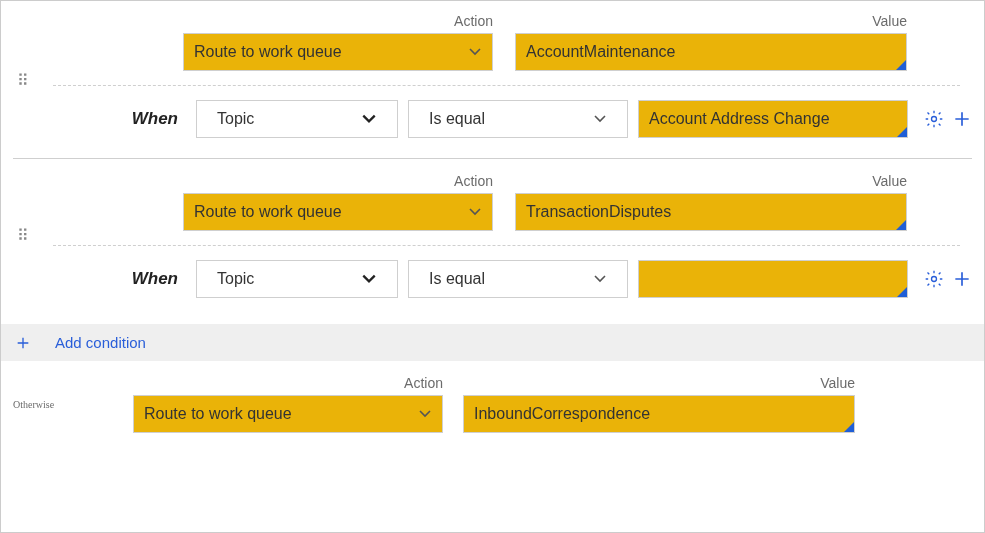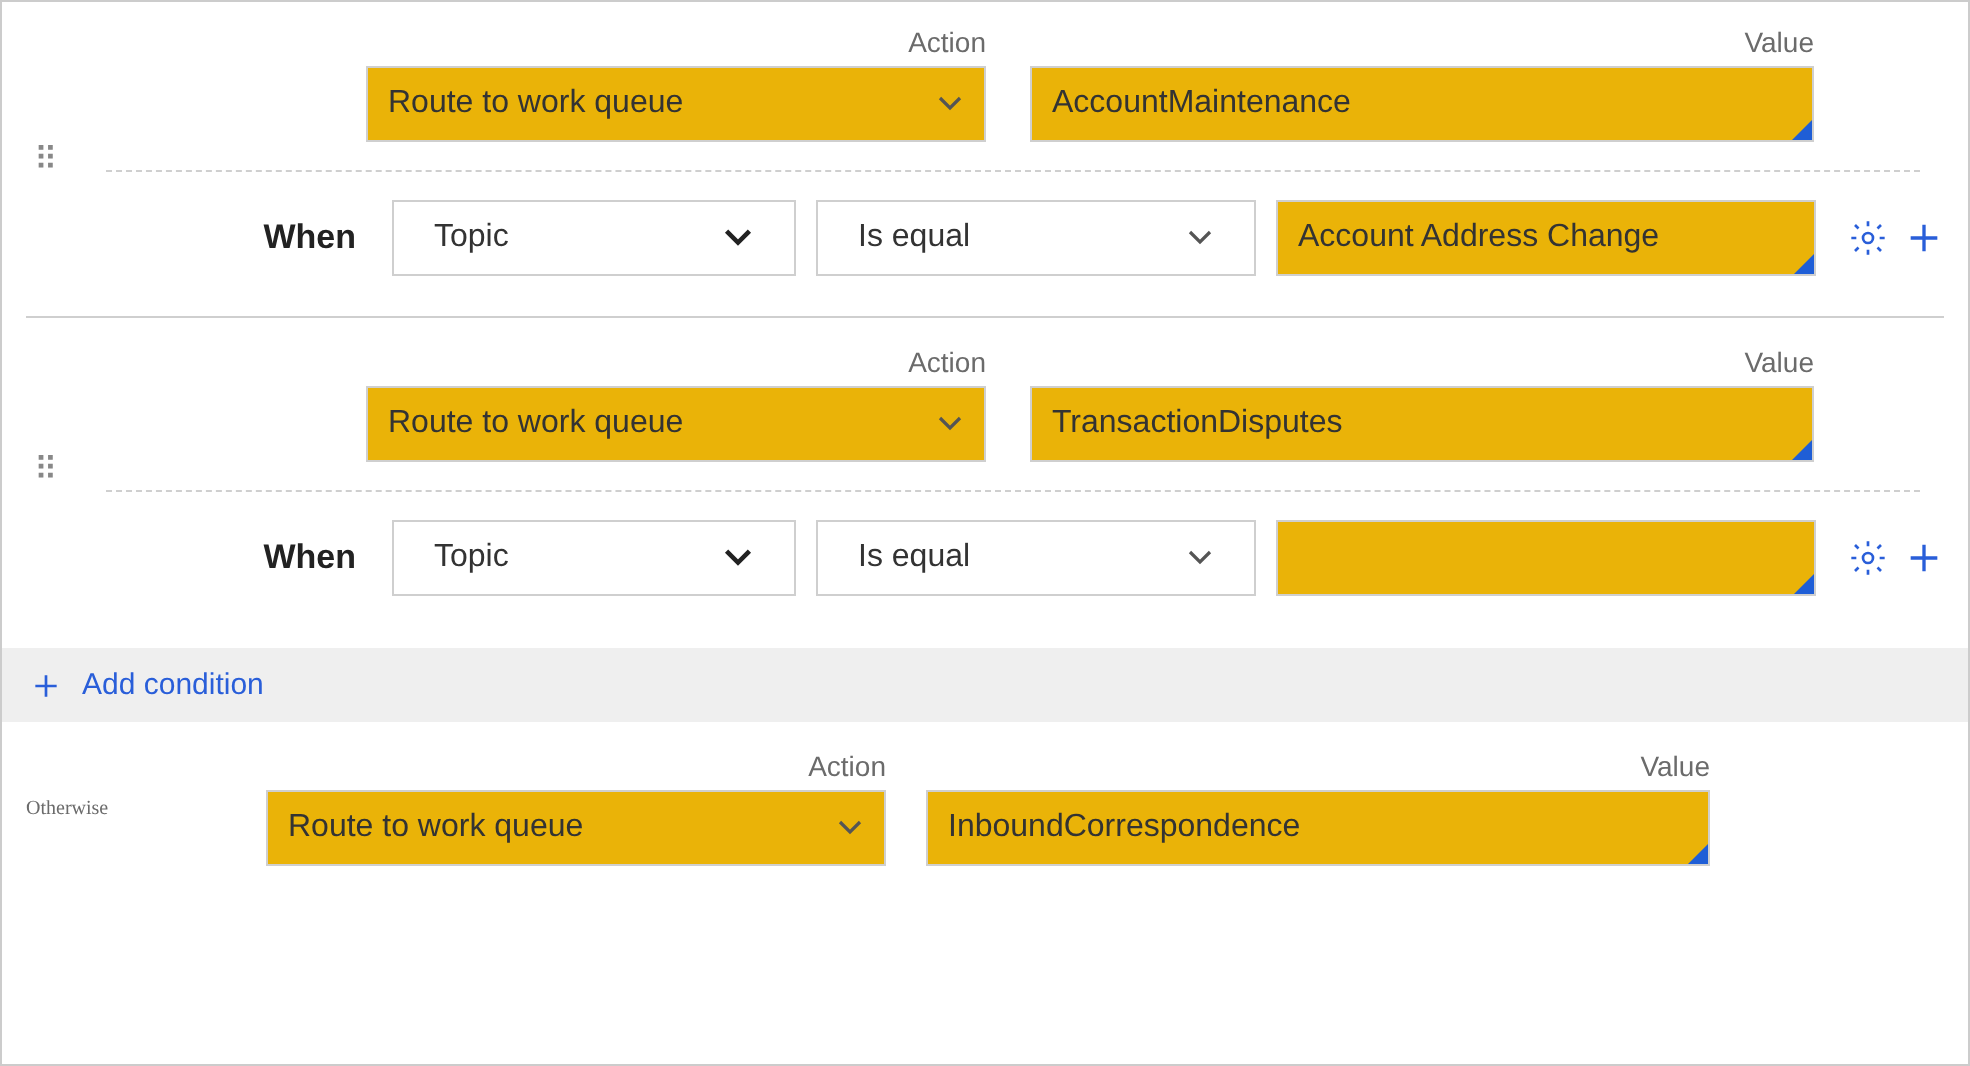--- a/index.html
+++ b/index.html
@@ -62,20 +62,21 @@
     margin-top: 14px;
     gap: 10px;
   }
   .when-label {
     font-weight: 700;
     font-size: 17px;
     color: #222;
     width: 70px;
     text-align: right;
     margin-right: 8px;
+    font-style: italic;
   }
   .small-select {
     height: 38px;
     border: 1px solid #cfcfcf;
     background: #fff;
     display: flex;
     align-items: center;
     padding: 0 20px;
     font-size: 16px;
     color: #333;
@@ -103,21 +104,21 @@
   }
   .solid-sep {
     border-top: 1px solid #cfcfcf;
     margin: 6px 12px 0 12px;
   }
   .add-cond-bar {
     background: #efefef;
     padding: 10px 14px;
     display: flex;
     align-items: center;
-    gap: 10px;
+    gap: 24px;
     color: #295ed9;
     font-size: 15px;
     cursor: pointer;
     margin-top: 12px;
   }
   .otherwise-row {
     display: flex;
     align-items: flex-end;
     gap: 20px;
     padding: 14px 12px 0 12px;

